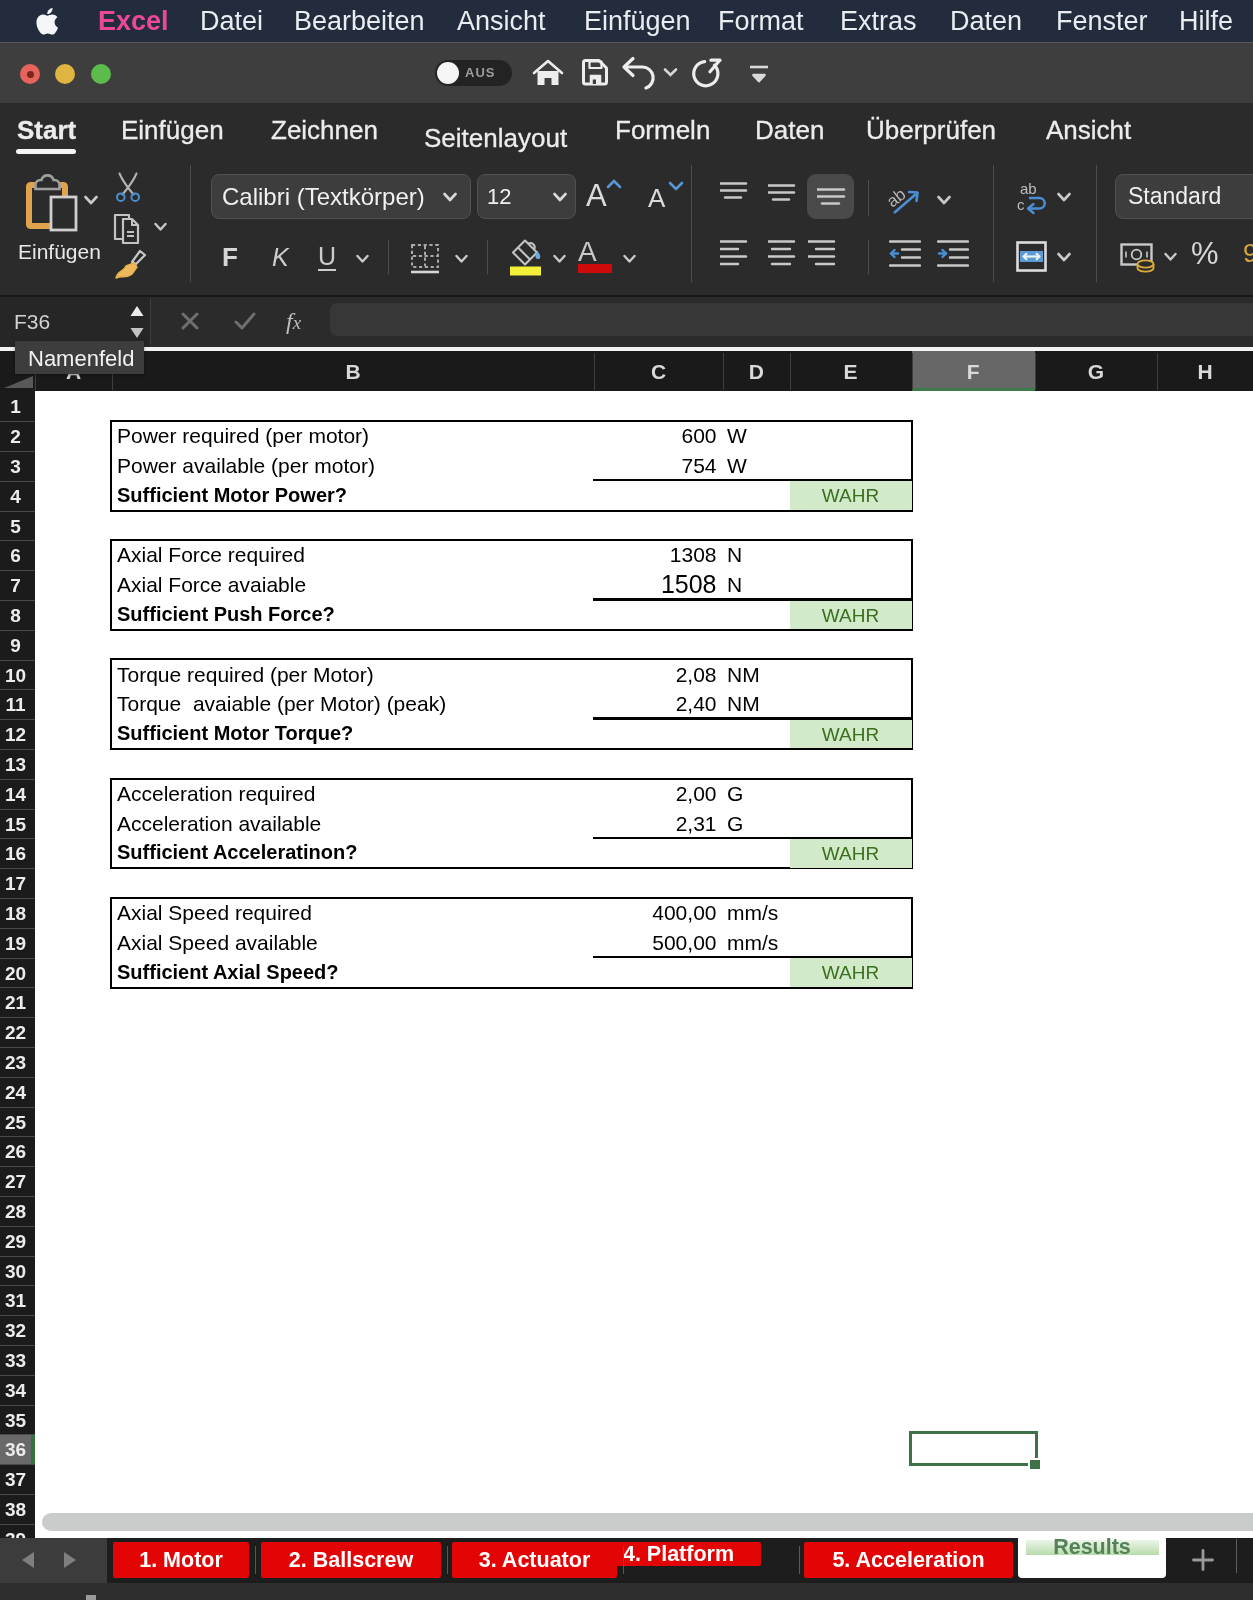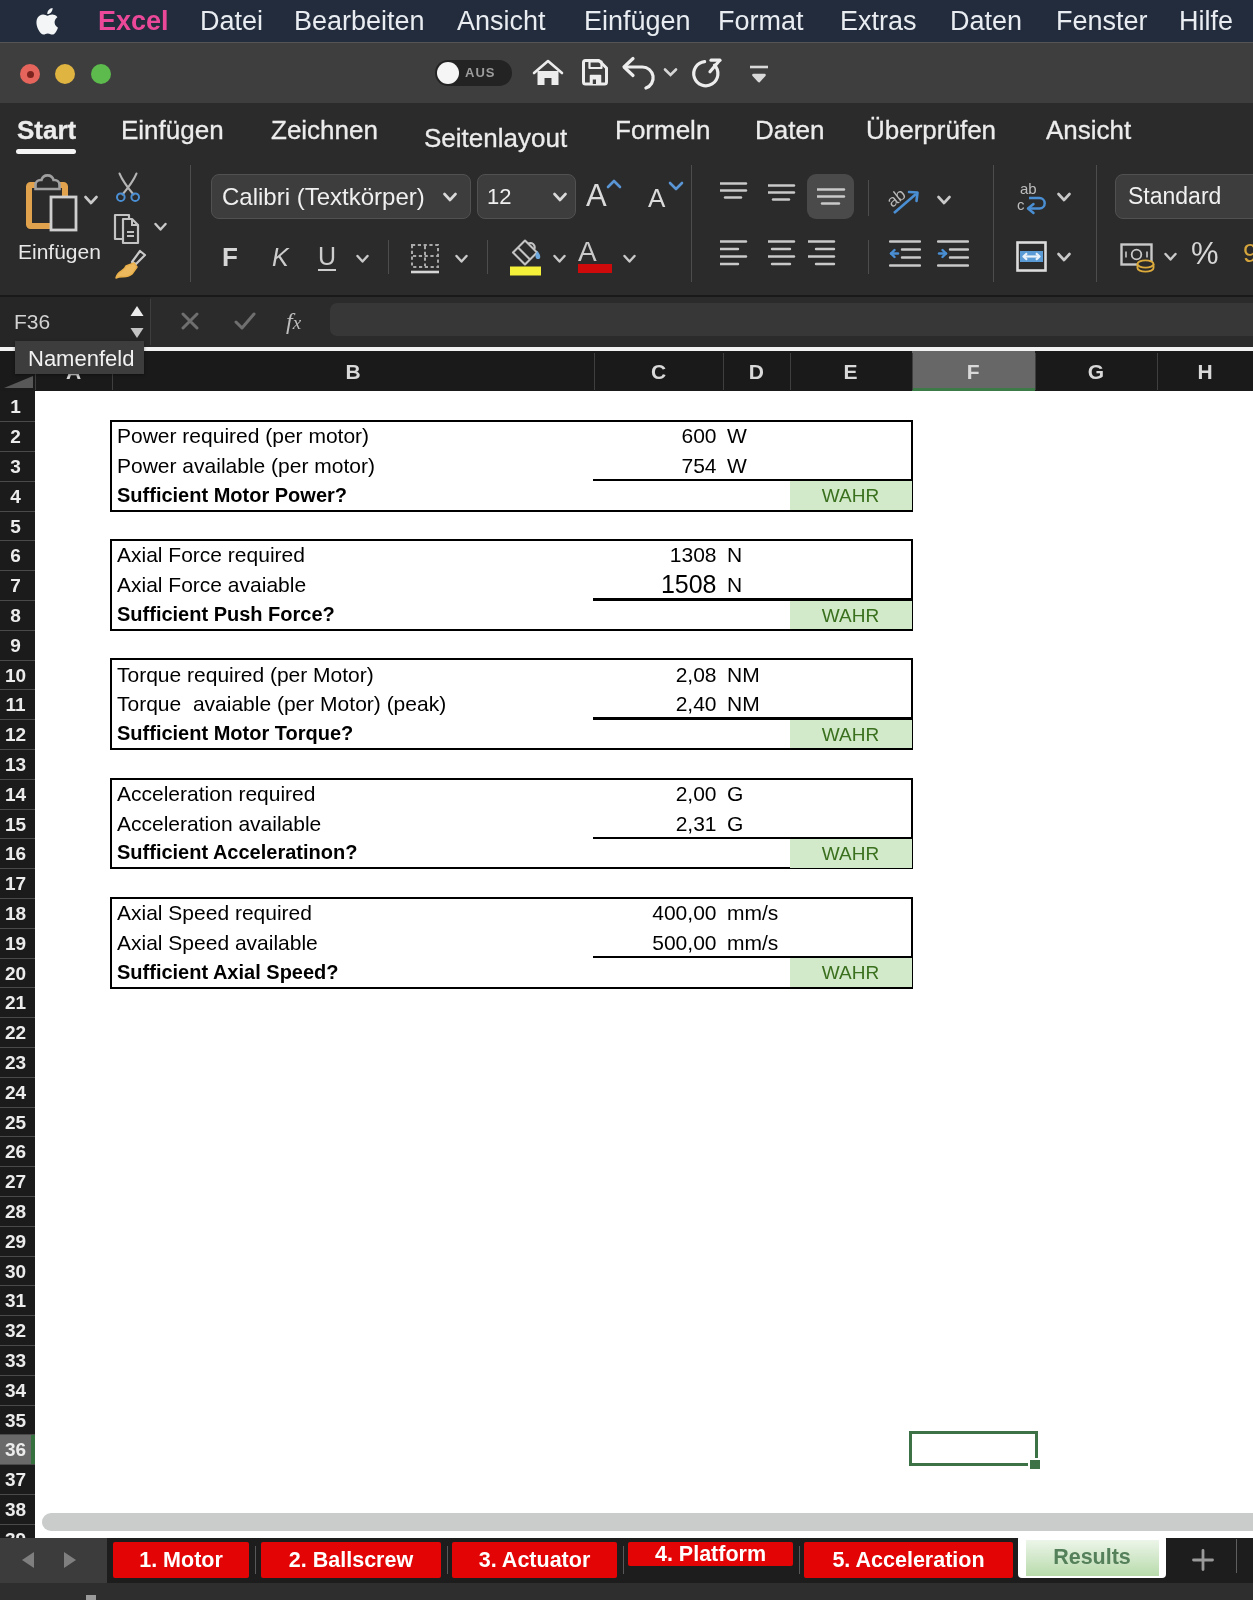--- a/index.html
+++ b/index.html
@@ -453,26 +453,26 @@
 <div class="abs" style="left:28px;top:340.5px;height:33.5px;line-height:35px;font-size:22px;color:#f2f2f2;">Namenfeld</div>
 <div class="abs" style="left:0;top:1538px;width:1253px;height:45px;background:#1d1d1d;"></div>
 <div class="abs" style="left:0;top:1538px;width:107px;height:45px;background:#3c3c3c;"></div>
 <svg class="abs" style="left:18px;top:1551px;" width="70" height="18" viewBox="0 0 70 18">
 <path d="M16 1 L16 17 L4 9 Z" fill="#7f7f7f"></path>
 <path d="M46 1 L46 17 L58 9 Z" fill="#7f7f7f"></path>
 </svg>
 <div class="abs ctr" style="left:113px;top:1542px;width:136px;height:36px;background:#e30505;border-radius:2px;font-size:21.5px;font-weight:700;color:#fff;">1. Motor</div>
 <div class="abs ctr" style="left:261px;top:1542px;width:180px;height:36px;background:#e30505;border-radius:2px;font-size:21.5px;font-weight:700;color:#fff;">2. Ballscrew</div>
 <div class="abs ctr" style="left:452px;top:1542px;width:165px;height:36px;background:#e30505;border-radius:2px;font-size:21.5px;font-weight:700;color:#fff;">3. Actuator</div>
-<div class="abs ctr" style="left:628px;top:1542px;width:165px;height:24px;background:#e30505;border-radius:2px;font-size:21.5px;font-weight:700;color:#fff;">4. Platform</div>
+<div class="abs ctr" style="left:596px;top:1542px;width:165px;height:24px;background:#e30505;border-radius:2px;font-size:21.5px;font-weight:700;color:#fff;">4. Platform</div>
 <div class="abs ctr" style="left:804px;top:1542px;width:209px;height:36px;background:#e30505;border-radius:2px;font-size:21.5px;font-weight:700;color:#fff;">5. Acceleration</div>
 <div class="abs" style="left:255px;top:1546px;width:1px;height:28px;background:#585858;"></div>
 <div class="abs" style="left:446.5px;top:1546px;width:1px;height:28px;background:#585858;"></div>
 <div class="abs" style="left:622.5px;top:1546px;width:1px;height:28px;background:#585858;"></div>
 <div class="abs" style="left:798.5px;top:1546px;width:1px;height:28px;background:#585858;"></div>
 <div class="abs" style="left:1017.5px;top:1534.5px;width:148px;height:43px;background:#ffffff;border-radius:4px;"></div>
-<div class="abs ctr" style="left:1025.5px;top:1539.5px;width:133px;height:36px;background:linear-gradient(#ecf5e9,#b8dbab);font-size:21.5px;font-weight:700;color:#54805a;">Results</div>
+<div class="abs ctr" style="left:1025.5px;top:1539.5px;width:133px;height:15px;background:linear-gradient(#ecf5e9,#b8dbab);font-size:21.5px;font-weight:700;color:#54805a;">Results</div>
 <div class="abs" style="left:1236px;top:1539px;width:1px;height:34px;background:#5f5f5f;"></div>
 <svg class="abs" style="left:1186px;top:1543px;" width="34" height="34" viewBox="0 0 34 34">
 <path d="M17 7.5 V26.5 M7.5 17 H26.5" stroke="#9a9a9a" stroke-width="2.8" stroke-linecap="round"></path>
     </svg>
 <div class="abs" style="left:0;top:1583px;width:1253px;height:17px;background:#2e2e2e;"></div>
 <div class="abs" style="left:86px;top:1595px;width:10px;height:5px;background:#9a9a9a;"></div>
 </div>
 </body></html>

